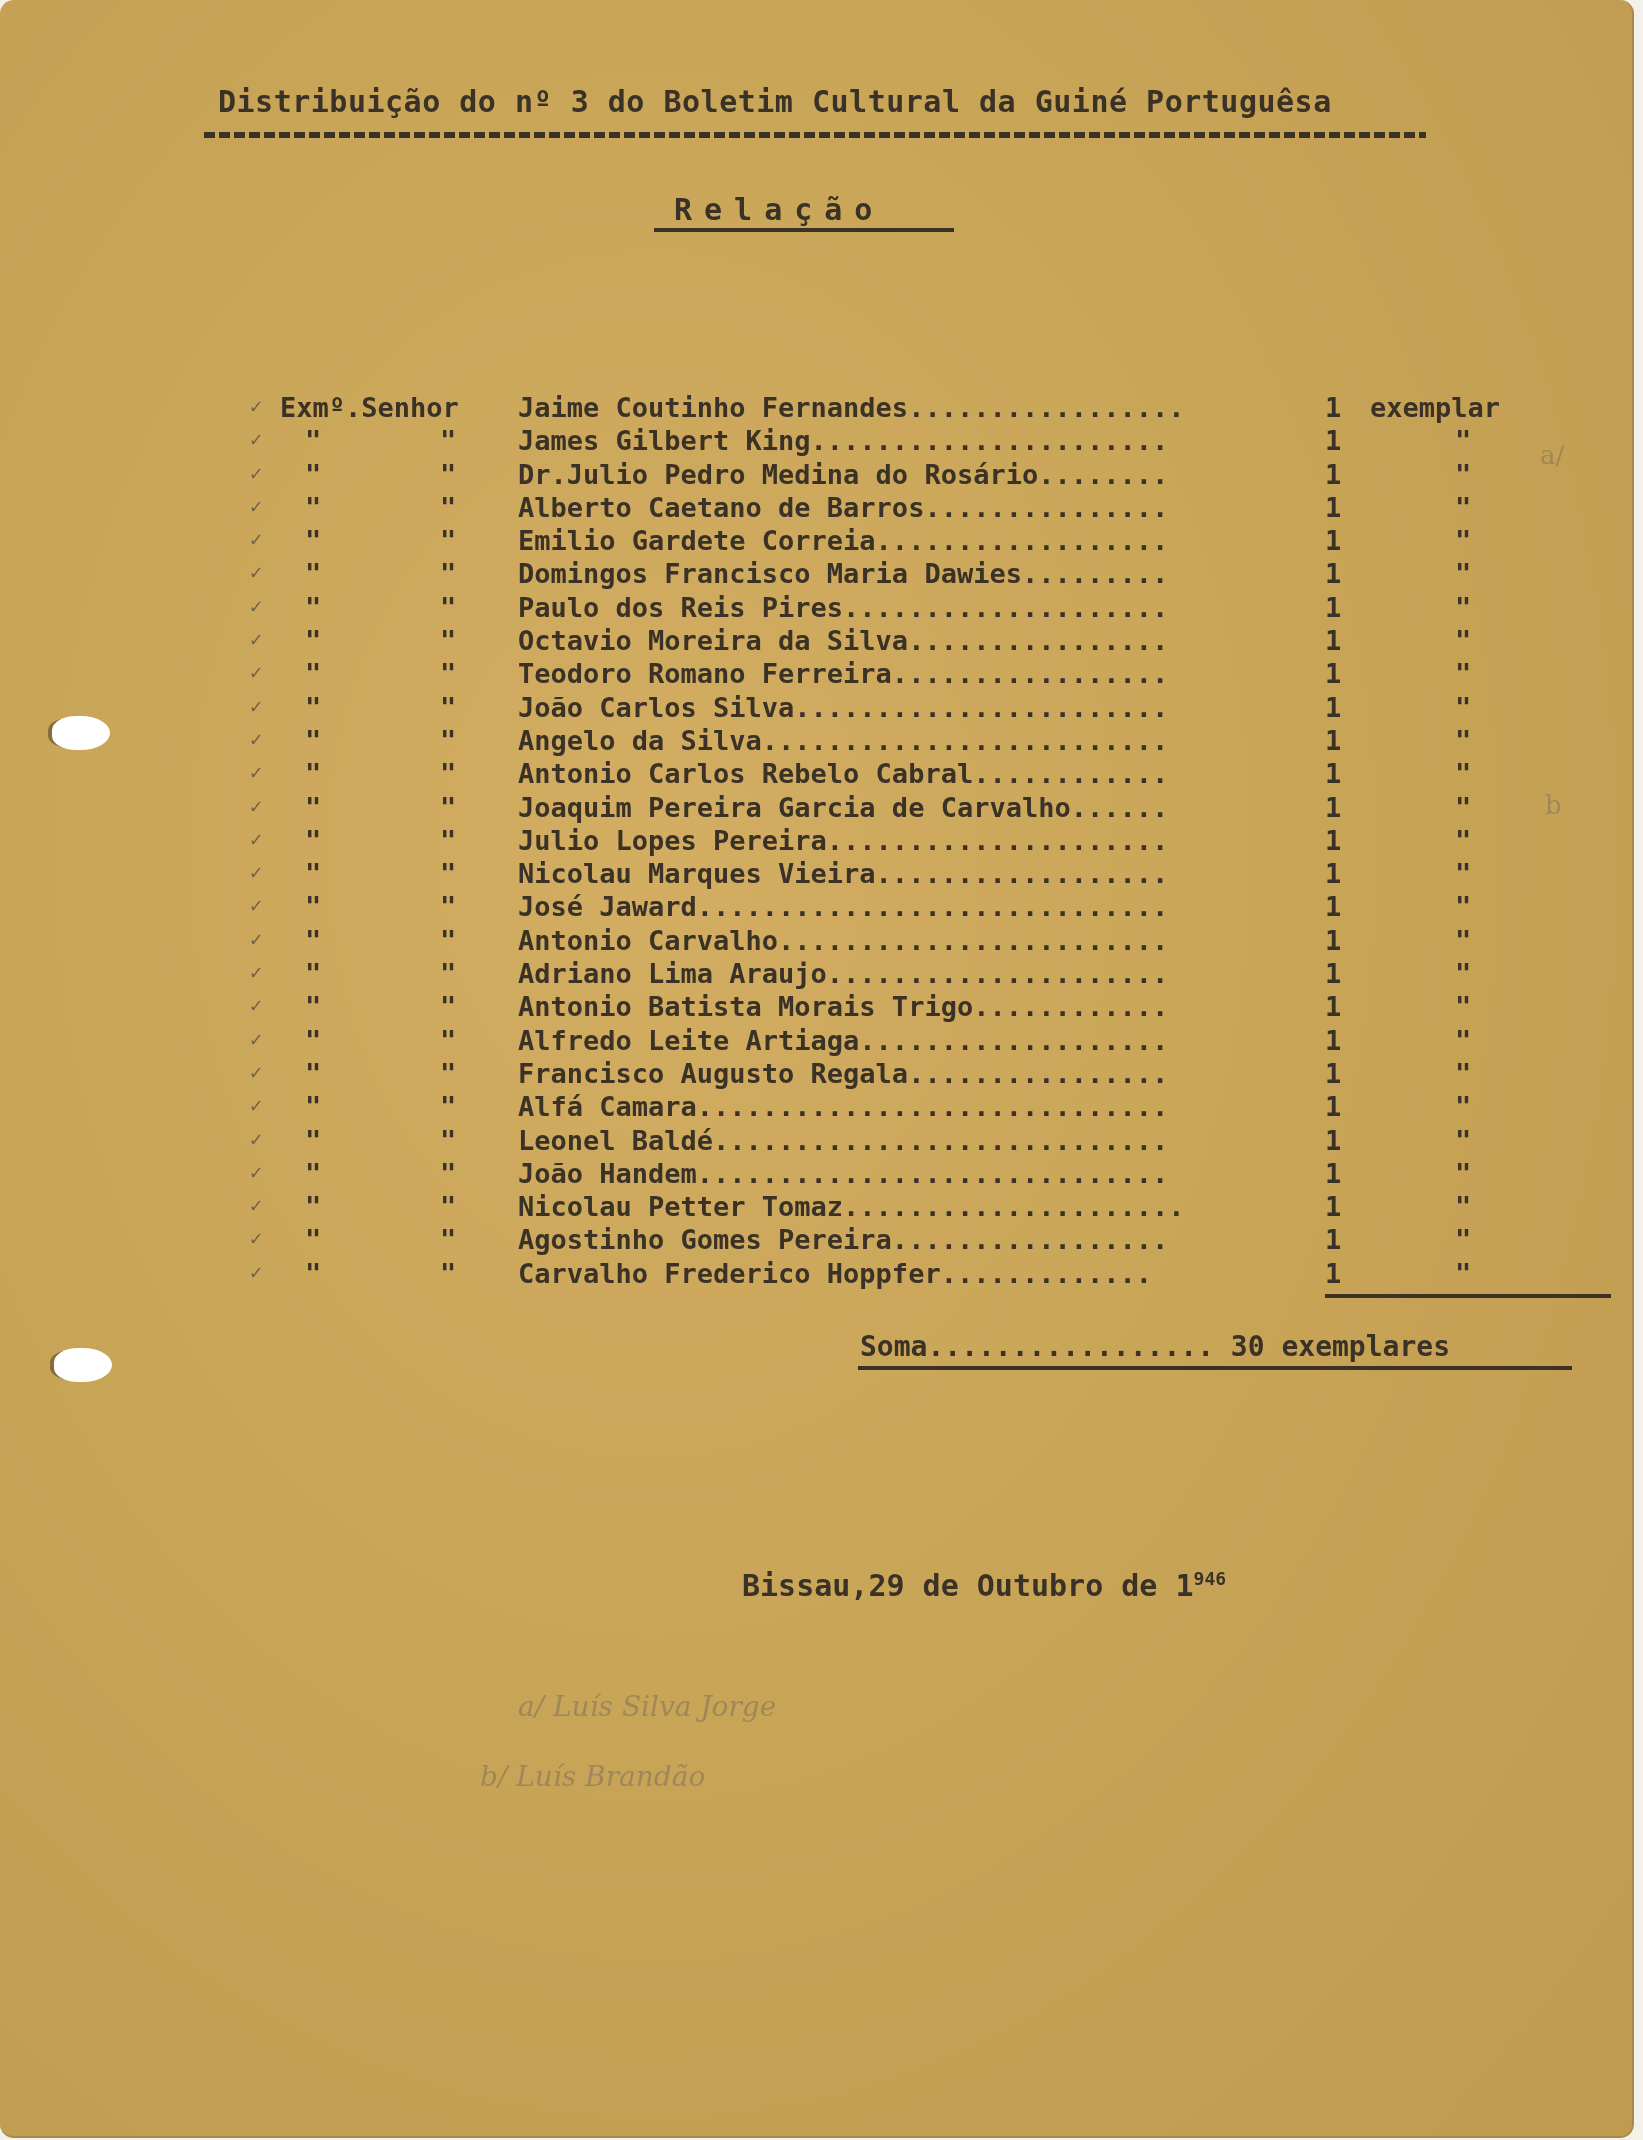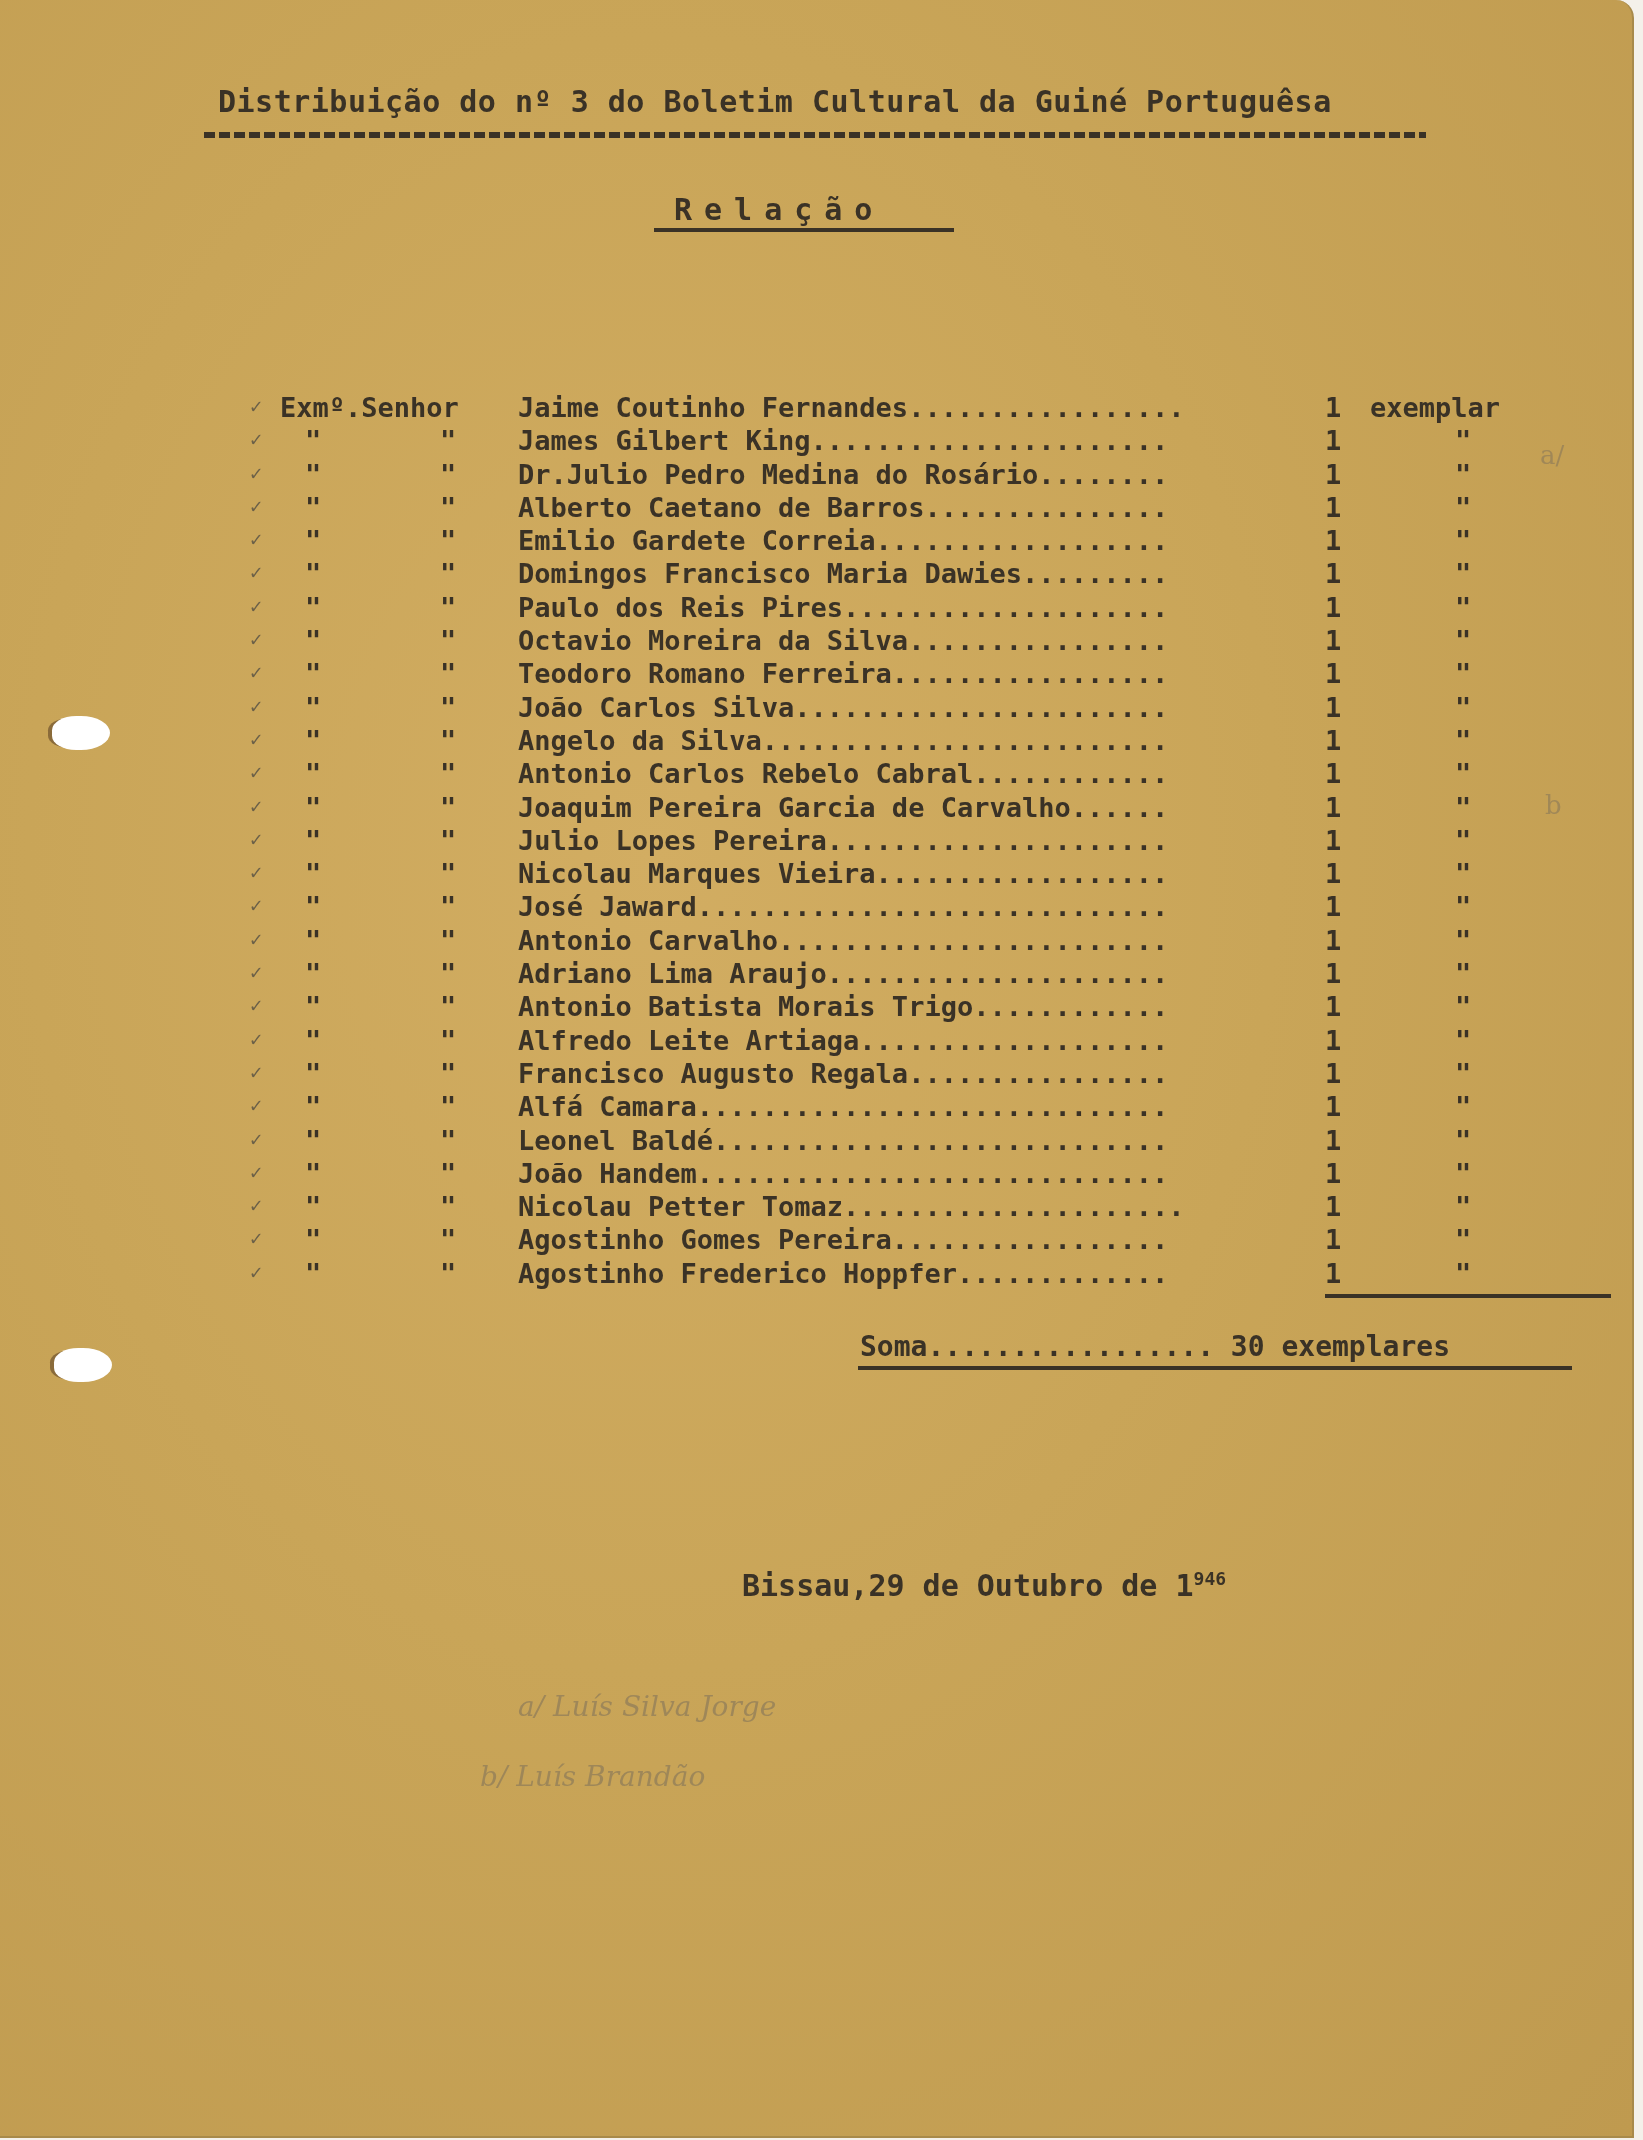--- a/index.html
+++ b/index.html
@@ -9,20 +9,21 @@
     position: relative; overflow: hidden;
     font-family: "DejaVu Sans Mono", "Liberation Mono", monospace;
   }
   .paper {
     position: absolute; left: 0; top: 0;
     width: 1632px; height: 2136px;
     background: radial-gradient(ellipse at 40% 40%, #d2ad62 0%, #c9a558 45%, #bf9a4f 100%);
     border-right: 2px solid #a88a4a;
     border-bottom: 2px solid #a88a4a;
     border-top-right-radius: 18px;
+    border-radius: 14px;
   }
   .ink { color: #3a3226; font-weight: bold; }
   .title {
     position: absolute; left: 218px; top: 84px;
     font-size: 30px; letter-spacing: 0.5px; white-space: nowrap;
   }
   .dashes {
     position: absolute; left: 204px; top: 132px; width: 1222px; height: 6px;
     background: repeating-linear-gradient(90deg, #3a3226 0 11px, transparent 11px 15px);
   }
@@ -291,21 +292,21 @@
         <span class="ditto2">"</span>
         <span class="ditto3">"</span>
         <span class="name">Agostinho Gomes Pereira.................</span>
         <span class="qty">1</span>
       </div>
       <div class="row ink">
         <span class="tick">✓</span>
         <span class="ditto1">"</span>
         <span class="ditto2">"</span>
         <span class="ditto3">"</span>
-        <span class="name">Agostinho Frederico Hoppfer.............</span>
+        <span class="name">Carvalho Frederico Hoppfer.............</span>
         <span class="qty">1</span>
       </div>
     </div>
 
   <div class="total-rule"></div>
 
   <div class="sum-line ink">Soma................. 30 exemplares</div>
   <div class="sum-underline"></div>
 
   <div class="date-line ink"><span>Bissau,29 de Outubro de 1</span><sup>946</sup></div>

